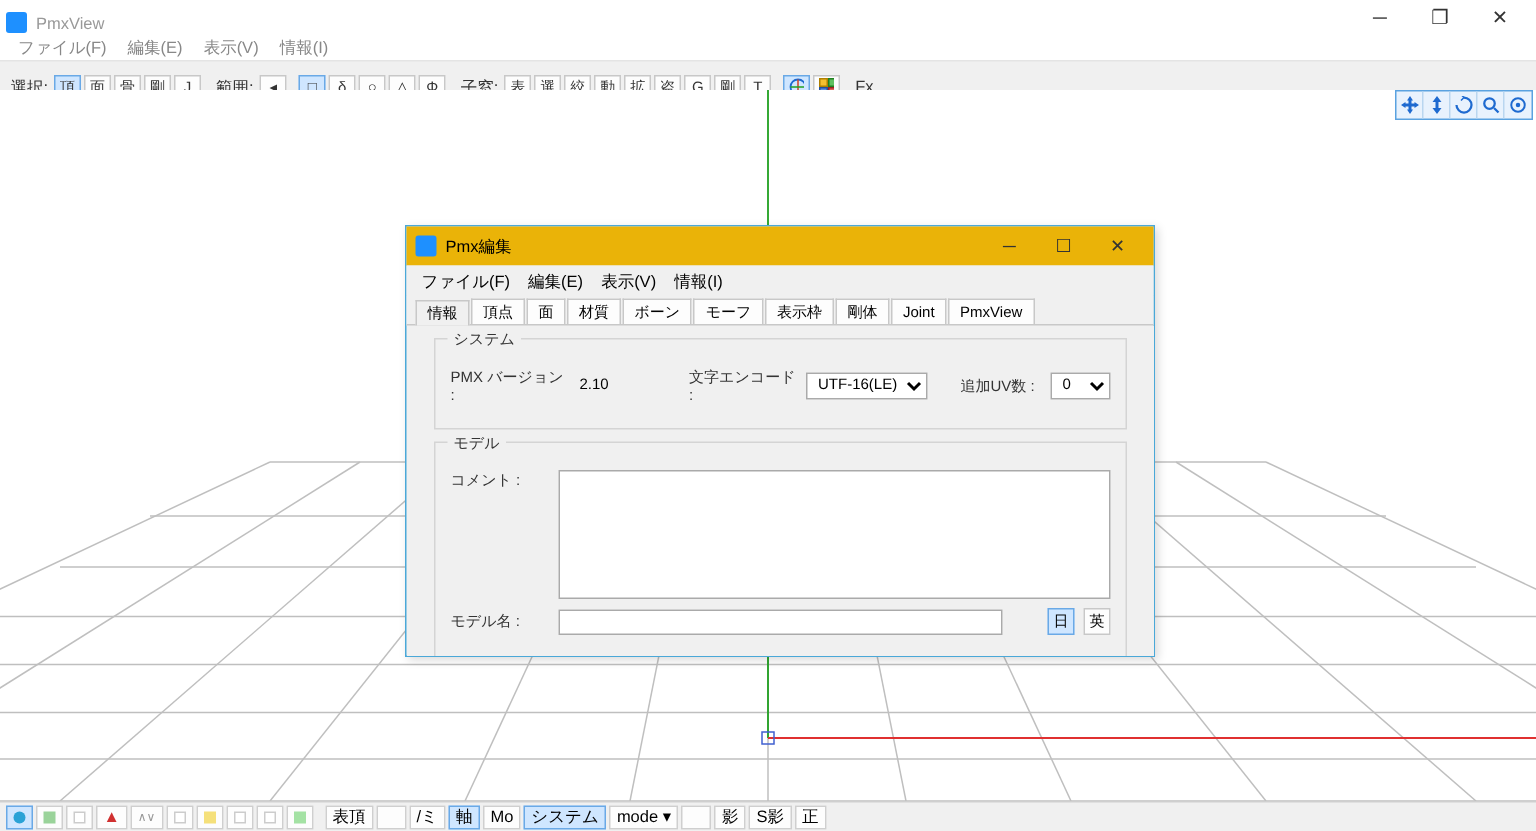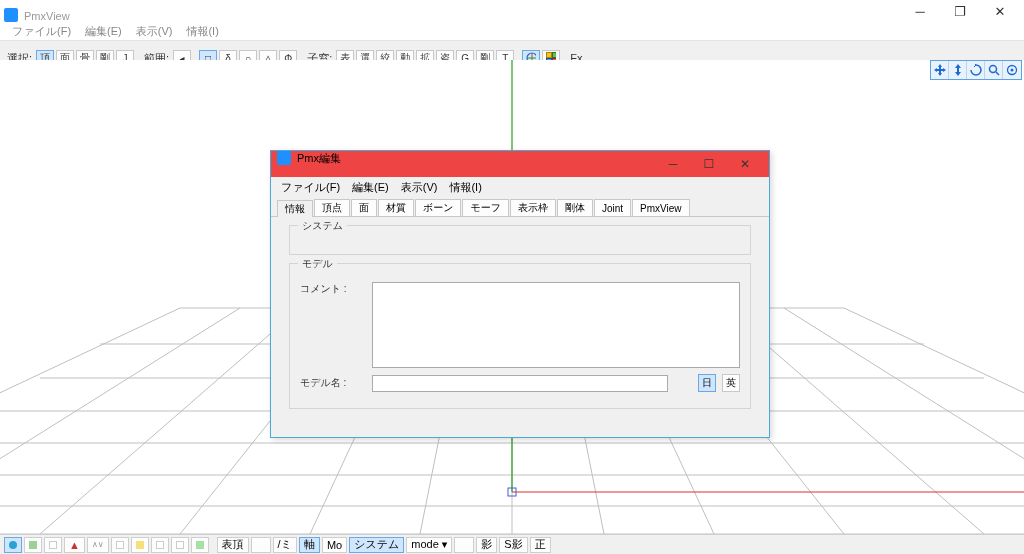--- a/index.html
+++ b/index.html
@@ -31,21 +31,21 @@
 .float-tools .fbtn { width: 18px; height: 18px; display:flex; align-items:center; justify-content:center; border-right:1px solid #b9d6f0; }
 .float-tools .fbtn:last-child { border-right:none; }
 
 
 .statusbar { position:absolute; left:0; right:0; bottom:0; height:20px; background:#f0f0f0; border-top:1px solid #cfcfcf; display:flex; align-items:center; padding:0 4px; gap:2px; font-size:10px; }
 .statusbar .sb { height:16px; min-width:16px; border:1px solid #cfcfcf; background:#fdfdfd; display:inline-flex; align-items:center; justify-content:center; padding:0 4px; }
 .statusbar .sb.sel { background:#cfe6ff; border-color:#6aa9e6; }
 
 
 .dialog { position: absolute; left: 270px; top: 150px; width: 500px; height: 288px; background: #f0f0f0; border: 1px solid #4aa8d8; box-shadow: 2px 2px 6px rgba(0,0,0,0.15); display:flex; flex-direction:column; }
-.dialog .dlg-title { height: 26px; background: #ef4444; display: flex; padding: 0 6px; }
+.dialog .dlg-title { height: 26px; background: #eab308; display: flex; align-items: center; padding: 0 6px; }
 .dialog .dlg-title .app-icon { width: 14px; height: 14px; background: #1e90ff; margin-right: 6px; border-radius: 2px; }
 .dialog .dlg-title .spacer { flex:1; }
 .dialog .dlg-title .win-btn { width: 36px; height: 26px; display: flex; align-items: center; justify-content: center; color: #333; font-size: 12px; }
 .dialog .dlg-menu { height: 20px; display: flex; align-items: center; padding: 0 6px; gap: 4px; background:#f0f0f0; }
 .dialog .dlg-menu span { padding: 0 4px; }
 .dialog .dlg-tabs { display: flex; align-items: flex-start; padding: 2px 6px 0; gap: 0; background:#f0f0f0; border-bottom:1px solid #c8c8c8; }
 .dialog .dlg-tabs .tab { height: 17px; border: 1px solid #c8c8c8; border-bottom: none; background: #fdfdfd; padding: 0 7px; margin-right: 1px; display:flex; align-items:center; font-size:10px; }
 .dialog .dlg-tabs .tab.active { background: #f0f0f0; position:relative; top:1px; }
 .dialog .dlg-body { flex:1; padding: 8px 18px; background:#f0f0f0; overflow:auto; }
 .group { border:1px solid #d4d4d4; padding: 18px 10px 10px; margin-bottom: 8px; position:relative; }
@@ -220,20 +220,34 @@
     <div class="tab">モーフ</div>
     <div class="tab">表示枠</div>
     <div class="tab">剛体</div>
     <div class="tab">Joint</div>
     <div class="tab">PmxView</div>
   </div>
   <div class="dlg-body">
 
     <div class="group">
       <div class="legend">システム</div>
+      <div class="row">
+        <span class="lbl" style="min-width:80px">PMX バージョン :</span>
+        <span class="val" style="width:50px">2.10</span>
+        <span style="flex:0 0 14px"></span>
+        <span class="lbl" style="min-width:70px">文字エンコード :</span>
+        <select style="width:82px">
+          <option>UTF-16(LE)</option>
+        </select>
+        <span style="flex:0 0 10px"></span>
+        <span class="lbl" style="min-width:54px">追加UV数 :</span>
+        <select style="width:42px">
+          <option>0</option>
+        </select>
+      </div>
     </div>
 
     <div class="group" style="min-height:140px">
       <div class="legend">モデル</div>
       <div class="row" style="align-items:flex-start">
         <span class="lbl">コメント :</span>
         <textarea style="flex: 1 1 0%; height: 86px;"></textarea>
       </div>
       <div class="row">
         <span class="lbl">モデル名 :</span>

